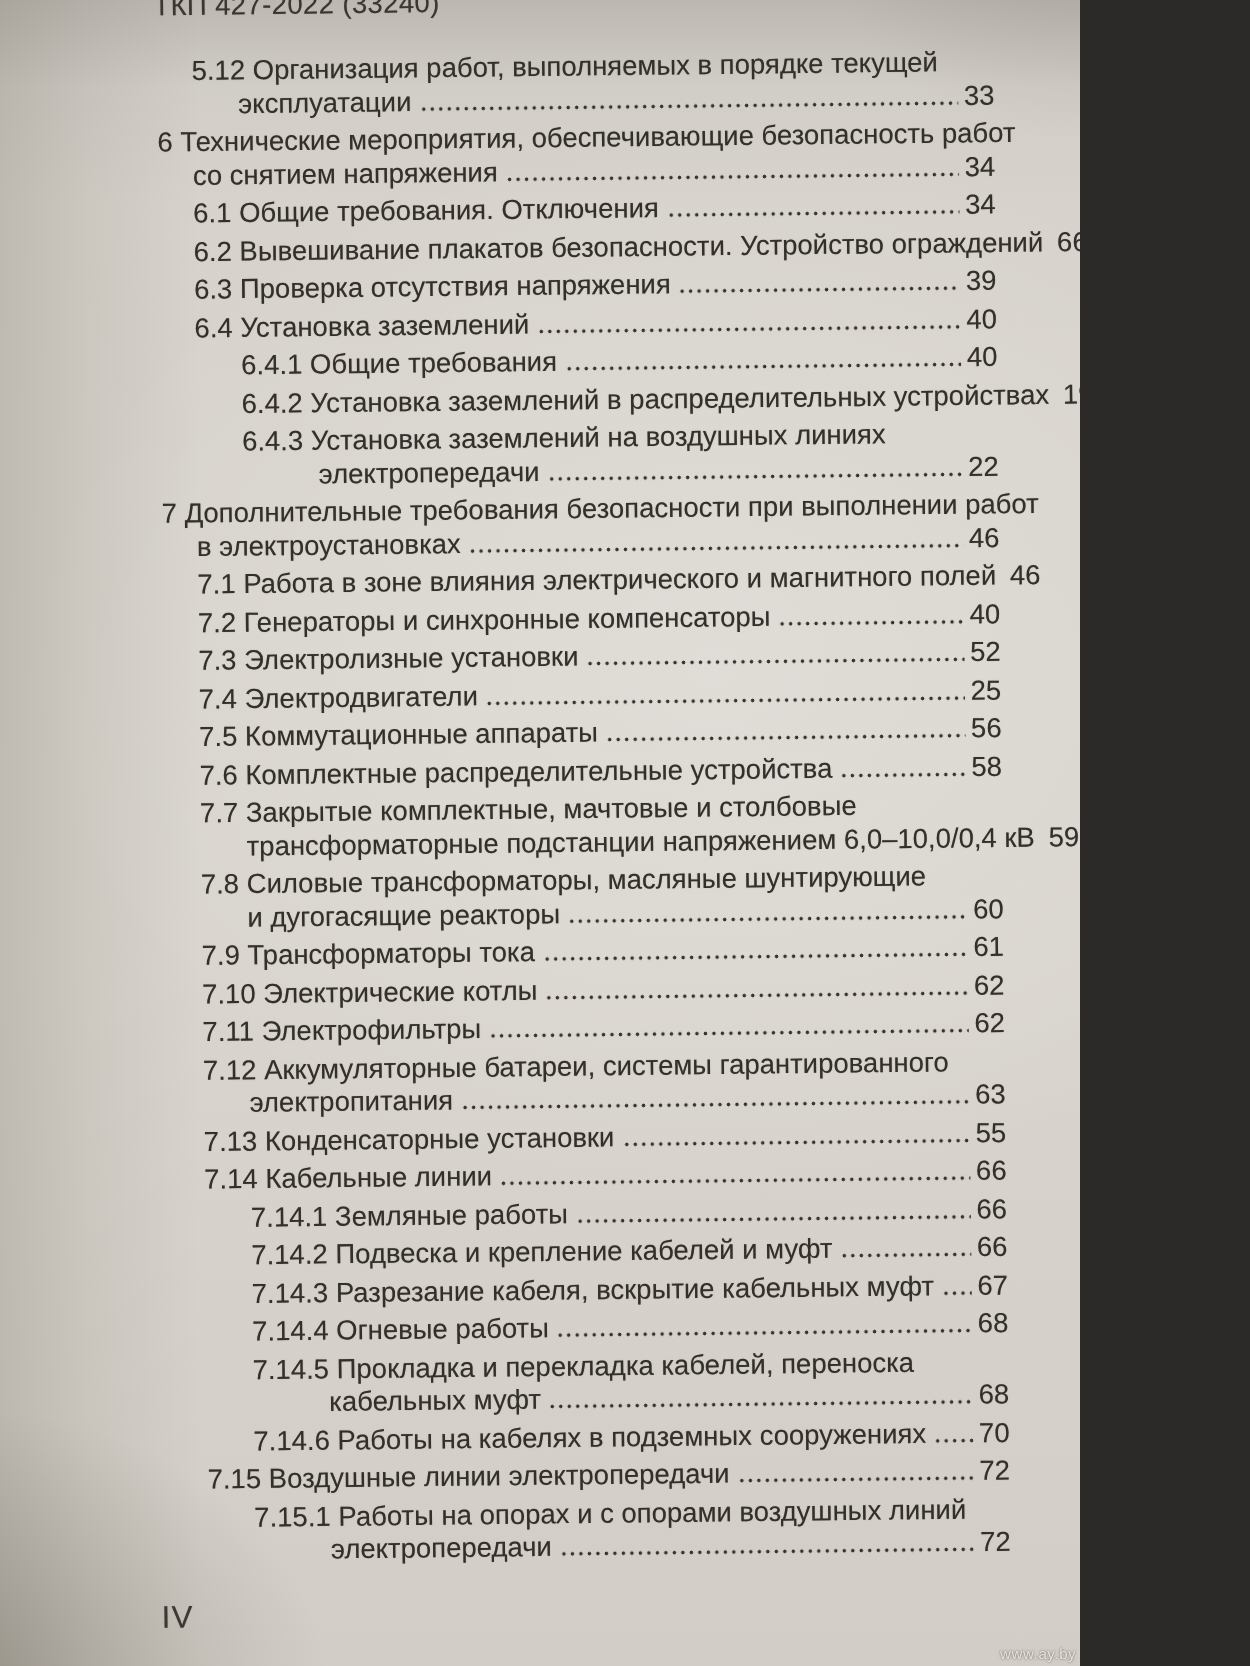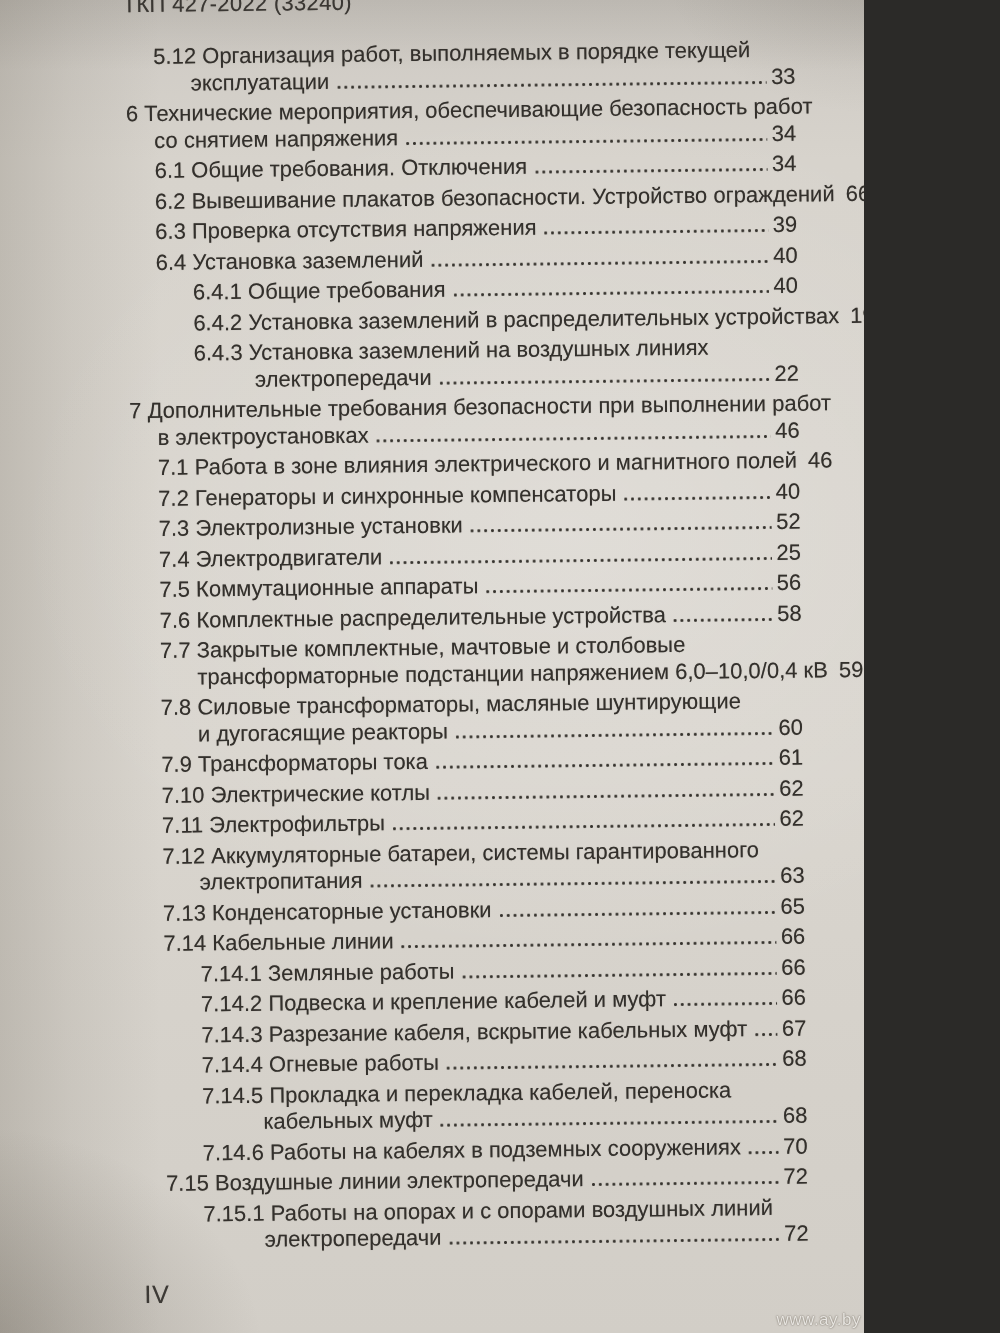--- a/index.html
+++ b/index.html
@@ -63,27 +63,26 @@
   }
   .toc-page { flex: 0 0 auto; }
   .page-footer {
     position: absolute;
     top: 1280px;
     left: 122px;
     font-size: 25px;
     letter-spacing: 1px;
     color: #3c3935;
     text-shadow: 0 0 0.7px rgba(70,64,56,0.5);
-    margin-left: 15px;
   }
   .watermark {
     position: absolute;
     right: 3px;
     bottom: 3px;
-    font-size: 17px;
+    font-size: 12px;
     letter-spacing: 0.5px;
     color: rgba(248,247,243,0.85);
     text-shadow: 0 0 2px rgba(125,118,106,0.9), 0 0 1px rgba(125,118,106,0.9);
     transform: none;
   }
 </style>
 </head>
 <body>
 
 <div class="paper">
@@ -218,21 +217,21 @@
           <span class="toc-text">7.12 Аккумуляторные батареи, системы гарантированного</span>
         </div>
         <div class="toc-line cont" style="padding-left: 65px;">
           <span class="toc-text">электропитания</span>
           <span class="toc-dots"></span>
           <span class="toc-page">63</span>
         </div>
         <div class="toc-line" style="padding-left: 28px;">
           <span class="toc-text">7.13 Конденсаторные установки</span>
           <span class="toc-dots"></span>
-          <span class="toc-page">65</span>
+          <span class="toc-page">55</span>
         </div>
         <div class="toc-line" style="padding-left: 28px;">
           <span class="toc-text">7.14 Кабельные линии</span>
           <span class="toc-dots"></span>
           <span class="toc-page">66</span>
         </div>
         <div class="toc-line" style="padding-left: 65px;">
           <span class="toc-text">7.14.1 Земляные работы</span>
           <span class="toc-dots"></span>
           <span class="toc-page">66</span>

